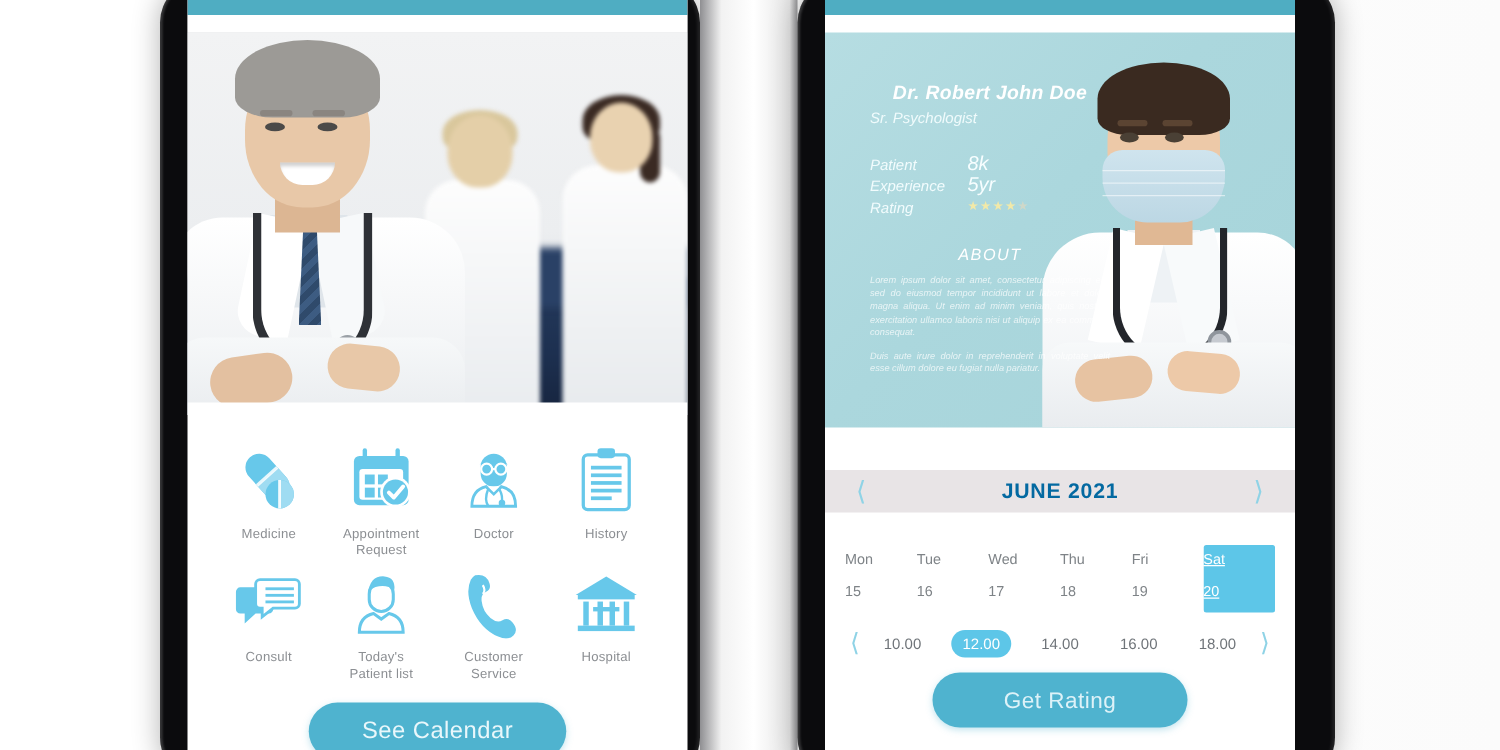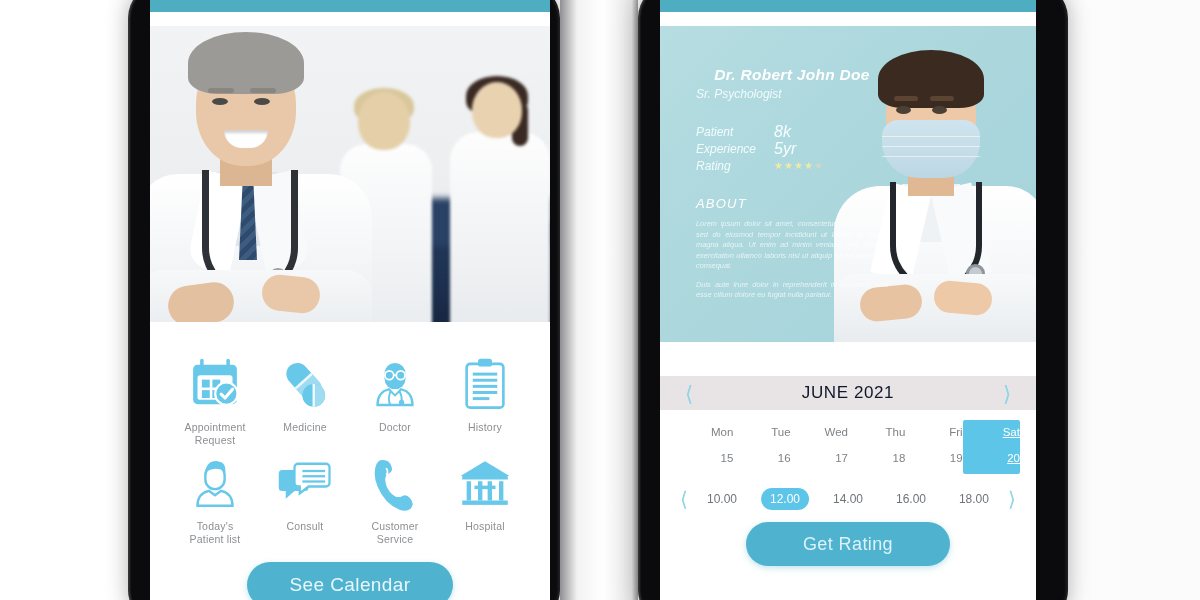--- a/index.html
+++ b/index.html
@@ -161,21 +161,21 @@
               letter-spacing:.3px; white-space:nowrap;text-align:center; }
   .doc-role { color:#f0fbfc; font-size:12px; font-style:italic; margin-top:3px; }
   .stats { margin-top: 22px; }
   .stat-row { display:flex; align-items:center; height:17px; }
   .stat-key { width:78px; color:#f2fcfd; font-size:12px; font-style:italic; }
   .stat-val { color:#f7feff; font-size:16px; font-style:italic; }
   .stars { display:flex; gap:1px; align-items:center; }
   .star { color:#f2e9a8; font-size:10px; line-height:10px; }
   .star.half { color:#cfd8c9; }
   .about-title { margin-top:22px; color:#ffffff; font-size:13px; font-style:italic;
-                 letter-spacing:1.2px; }
+                 letter-spacing:1.2px;text-align:center; }
   .about-body { margin-top:8px; color:rgba(255,255,255,.72); font-size:7.4px;
                 line-height:10.5px; font-style:italic; text-align:justify; }
   .about-body p + p { margin-top:8px; }
 
   
   .doc2 { position:absolute; right:-10px; bottom:0; width:230px; height:300px; z-index:2; }
   .doc2 .hair { position:absolute; left:62px; top:8px; width:106px; height:58px;
                 background:#3a2a20; border-radius:52% 52% 24% 24%; }
   .doc2 .face { position:absolute; left:70px; top:22px; width:90px; height:104px;
                 background:#edc9a8; border-radius:46% 46% 44% 44%; }
@@ -211,24 +211,24 @@
   .doc2 .handR { position:absolute; left:118px; top:240px; width:58px; height:32px;
                  background:#edc9a8; border-radius:16px; transform:rotate(5deg); }
 
   .profile-gap { height: 34px; background:#ffffff; }
 
   .cal-header {
     height: 34px; background:#e8e4e6; display:flex; align-items:center;
     padding: 0 18px;
   }
   .cal-chev { color:#8fd3e6; font-size:21px; line-height:21px; width:22px; text-align:center; }
-  .cal-title { flex:1; text-align:center; color:#0f172a; font-size:17px; letter-spacing:.6px; }
+  .cal-title { flex:1; text-align:center; color:#0369a1; font-size:17px; letter-spacing:.6px;font-weight:bold; }
 
   .cal-days { display:flex; padding: 0 16px; margin-top: 10px; }
-  .day-col { flex:1; text-align:right; padding: 6px 0 10px 0; border-radius:2px; }
+  .day-col { flex:1; text-align:left; padding: 6px 0 10px 0; border-radius:2px;margin-top:16px; }
   .day-col.active { background:#5dc6e8; }
   .day-name { font-size:11.5px; color:#7e8387; }
   .day-num  { font-size:11.5px; color:#7e8387; margin-top:14px; }
   .day-col.active .day-name, .day-col.active .day-num { color:#ffffff;text-decoration:underline; }
 
   .slots { display:flex; align-items:center; padding: 0 14px; margin-top: 14px; }
   .slot-chev { color:#8fd3e6; font-size:20px; line-height:20px; width:20px; text-align:center; }
   .slot-list { flex:1; display:flex; align-items:flex-end; justify-content:space-between; padding:0 4px; }
   .slot { font-size:12px; color:#6f7479; padding:4px 9px; border-radius:12px; }
   .slot.active { background:#5dc6e8; color:#ffffff; }
@@ -291,56 +291,56 @@
         </div>
         <div class="hero-fade"></div>
       </div>
 
       <div class="icon-grid">
 
         <div class="icon-row">
 
           <div class="icon-cell">
             <svg class="icon-art" viewBox="0 0 64 64">
+              <g transform="rotate(-42 32 28)">
+                <rect x="18" y="4" width="25" height="48" rx="12.5" fill="#67c8ea"></rect>
+                <path d="M18 28 h25 v11.5 a12.5 12.5 0 0 1 -12.5 12.5 a12.5 12.5 0 0 1 -12.5 -12.5 z" fill="#9fdcf2"></path>
+                <rect x="18" y="26" width="25" height="3" fill="#ffffff" opacity=".85"></rect>
+              </g>
+              <circle cx="42" cy="45" r="13" fill="#67c8ea"></circle>
+              <path d="M42 32 a13 13 0 0 1 0 26 z" fill="#9fdcf2"></path>
+              <rect x="40.6" y="32" width="2.6" height="26" fill="#ffffff" opacity=".9"></rect>
+            </svg>
+            <div class="icon-label">
+              <span>Medicine</span>
+            </div>
+          </div>
+
+          <div class="icon-cell">
+            <svg class="icon-art" viewBox="0 0 64 64">
               <rect x="7" y="10" width="50" height="45" rx="5" fill="#67c8ea"></rect>
               <rect x="12" y="22" width="40" height="28" rx="3" fill="#ffffff"></rect>
               <rect x="15" y="3" width="4" height="11" rx="2" fill="#67c8ea"></rect>
               <rect x="45" y="3" width="4" height="11" rx="2" fill="#67c8ea"></rect>
               <rect x="17" y="27" width="9" height="9" fill="#67c8ea"></rect>
               <rect x="29" y="27" width="9" height="9" fill="#67c8ea"></rect>
               <rect x="17" y="39" width="9" height="9" fill="#67c8ea"></rect>
               <rect x="29" y="39" width="9" height="9" fill="#67c8ea"></rect>
               <circle cx="45" cy="43" r="14" fill="#ffffff"></circle>
               <circle cx="45" cy="43" r="11.5" fill="#67c8ea"></circle>
               <path d="M39 43.5 l4.5 4.5 L52 38" stroke="#ffffff" stroke-width="3.6" fill="none" stroke-linecap="round" stroke-linejoin="round"></path>
             </svg>
             <div class="icon-label">
               <span>Appointment</span><br>
               <span>Request</span>
             </div>
           </div>
 
           <div class="icon-cell">
             <svg class="icon-art" viewBox="0 0 64 64">
-              <g transform="rotate(-42 32 28)">
-                <rect x="18" y="4" width="25" height="48" rx="12.5" fill="#67c8ea"></rect>
-                <path d="M18 28 h25 v11.5 a12.5 12.5 0 0 1 -12.5 12.5 a12.5 12.5 0 0 1 -12.5 -12.5 z" fill="#9fdcf2"></path>
-                <rect x="18" y="26" width="25" height="3" fill="#ffffff" opacity=".85"></rect>
-              </g>
-              <circle cx="42" cy="45" r="13" fill="#67c8ea"></circle>
-              <path d="M42 32 a13 13 0 0 1 0 26 z" fill="#9fdcf2"></path>
-              <rect x="40.6" y="32" width="2.6" height="26" fill="#ffffff" opacity=".9"></rect>
-            </svg>
-            <div class="icon-label">
-              <span>Medicine</span>
-            </div>
-          </div>
-
-          <div class="icon-cell">
-            <svg class="icon-art" viewBox="0 0 64 64">
               <path d="M20 20 a12 12 0 0 1 24 0 v6 a12 12 0 0 1 -24 0 z" fill="#67c8ea"></path>
               <path d="M19 18 q13 -14 26 0 q-4 -3 -13 -3 q-9 0 -13 3 z" fill="#67c8ea"></path>
               <circle cx="25.5" cy="22" r="5" fill="none" stroke="#ffffff" stroke-width="2"></circle>
               <circle cx="38.5" cy="22" r="5" fill="none" stroke="#ffffff" stroke-width="2"></circle>
               <path d="M30.5 22 h3" stroke="#ffffff" stroke-width="2"></path>
               <path d="M12 56 q0 -15 13 -18 l7 6 l7 -6 q13 3 13 18 z" fill="none" stroke="#67c8ea" stroke-width="2.6"></path>
               <path d="M25 38 l7 7 l7 -7" fill="#ffffff" stroke="#67c8ea" stroke-width="2.2"></path>
               <path d="M27 40 q-4 10 0 16" stroke="#67c8ea" stroke-width="2.2" fill="none"></path>
               <path d="M37 40 q4 8 2 12" stroke="#67c8ea" stroke-width="2.2" fill="none"></path>
               <circle cx="39.5" cy="53" r="3" fill="#67c8ea"></circle>
@@ -364,40 +364,40 @@
               <span>History</span>
             </div>
           </div>
 
         </div>
 
         <div class="icon-row">
 
           <div class="icon-cell">
             <svg class="icon-art" viewBox="0 0 64 64">
-              <path d="M21 23 a11 11 0 0 1 22 0 v5 a11 11 0 0 1 -22 0 z" fill="none" stroke="#67c8ea" stroke-width="2.8"></path>
-              <path d="M20 22 q2 -16 15 -15 q10 1 9 12 q-6 -4 -14 -3 q-7 1 -10 6 z" fill="#67c8ea"></path>
-              <path d="M12 58 q0 -14 13 -17 l7 5 l7 -5 q13 3 13 17 z" fill="none" stroke="#67c8ea" stroke-width="2.8"></path>
-            </svg>
-            <div class="icon-label">
-              <span>Today's</span><br>
-              <span>Patient list</span>
-            </div>
-          </div>
-
-          <div class="icon-cell">
-            <svg class="icon-art" viewBox="0 0 64 64">
               <path d="M6 17 h26 a4 4 0 0 1 4 4 v16 a4 4 0 0 1 -4 4 h-12 l-10 9 v-9 h-4 a4 4 0 0 1 -4 -4 v-16 a4 4 0 0 1 4 -4 z" fill="#67c8ea"></path>
               <path d="M24 10 h32 a4 4 0 0 1 4 4 v18 a4 4 0 0 1 -4 4 h-20 l-10 8 v-8 h-2 a4 4 0 0 1 -4 -4 v-18 a4 4 0 0 1 4 -4 z" fill="#ffffff" stroke="#67c8ea" stroke-width="2.6"></path>
               <rect x="29" y="17" width="26" height="2.6" fill="#67c8ea"></rect>
               <rect x="29" y="23" width="26" height="2.6" fill="#67c8ea"></rect>
               <rect x="29" y="29" width="26" height="2.6" fill="#67c8ea"></rect>
             </svg>
             <div class="icon-label">
               <span>Consult</span>
+            </div>
+          </div>
+
+          <div class="icon-cell">
+            <svg class="icon-art" viewBox="0 0 64 64">
+              <path d="M21 23 a11 11 0 0 1 22 0 v5 a11 11 0 0 1 -22 0 z" fill="none" stroke="#67c8ea" stroke-width="2.8"></path>
+              <path d="M20 22 q2 -16 15 -15 q10 1 9 12 q-6 -4 -14 -3 q-7 1 -10 6 z" fill="#67c8ea"></path>
+              <path d="M12 58 q0 -14 13 -17 l7 5 l7 -5 q13 3 13 17 z" fill="none" stroke="#67c8ea" stroke-width="2.8"></path>
+            </svg>
+            <div class="icon-label">
+              <span>Today's</span><br>
+              <span>Patient list</span>
             </div>
           </div>
 
           <div class="icon-cell">
             <svg class="icon-art" viewBox="0 0 64 64">
               <path d="M15 6 q10 -2 13 7 q2 6 -3 8 q-5 2 -4 9 q1 9 8 15 q6 5 11 2 q5 -3 9 2 q6 7 1 12 q-5 5 -14 1 q-16 -7 -24 -26 q-6 -15 -1 -26 q2 -3 4 -4 z" fill="#67c8ea"></path>
               <path d="M22 15 q3 5 0 8" stroke="#ffffff" stroke-width="2" fill="none"></path>
             </svg>
             <div class="icon-label">
               <span>Customer</span><br>

